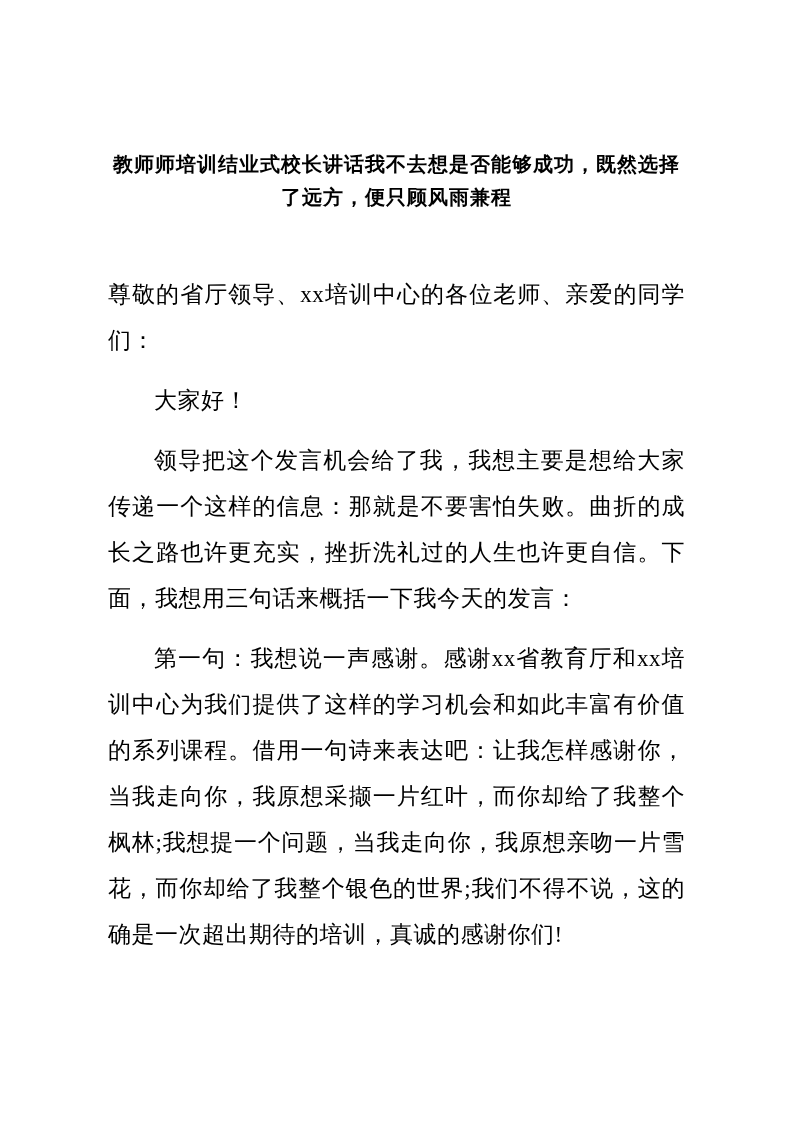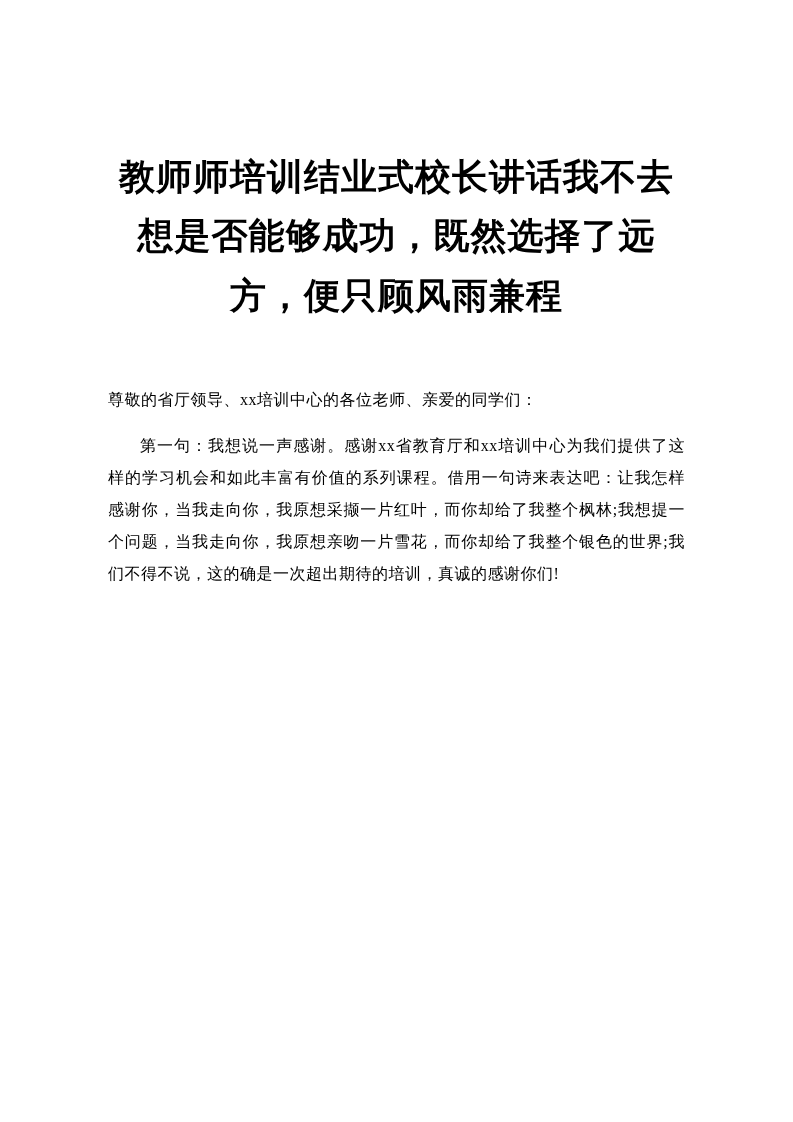--- a/index.html
+++ b/index.html
@@ -12,47 +12,49 @@
     height: 1122px;
     margin: 0 auto;
     background: #ffffff;
     box-sizing: border-box;
     padding: 148px 108px 0 108px;
     font-family: "Liberation Serif", "DejaVu Serif", serif;
     color: #000000;
     overflow: hidden;
   }
   .doc-title {
-    font-size: 36px;
+    font-size: 20px;
     font-weight: bold;
     text-align: center;
     line-height: 1.65;
     letter-spacing: 1px;
     margin: 0 0 58px 0;
   }
   .doc-body p {
-    font-size: 16px;
+    font-size: 23px;
     line-height: 2.0;
     margin: 0 0 14px 0;
     text-align: justify;
     text-justify: inter-ideograph;
     letter-spacing: 0.5px;
     word-break: break-all;
   }
   .doc-body p.indent {
     text-indent: 2em;
   }
 </style>
 </head>
 <body>
 
 <div class="page">
   <h1 class="doc-title">教师师培训结业式校长讲话我不去想是否能够成功，既然选择了远方，便只顾风雨兼程</h1>
 
   <div class="doc-body">
     <p>尊敬的省厅领导、xx培训中心的各位老师、亲爱的同学们：</p>
 
+    <p class="indent">大家好！</p>
 
+    <p class="indent">领导把这个发言机会给了我，我想主要是想给大家传递一个这样的信息：那就是不要害怕失败。曲折的成长之路也许更充实，挫折洗礼过的人生也许更自信。下面，我想用三句话来概括一下我今天的发言：</p>
 
     <p class="indent">第一句：我想说一声感谢。感谢xx省教育厅和xx培训中心为我们提供了这样的学习机会和如此丰富有价值的系列课程。借用一句诗来表达吧：让我怎样感谢你，当我走向你，我原想采撷一片红叶，而你却给了我整个枫林;我想提一个问题，当我走向你，我原想亲吻一片雪花，而你却给了我整个银色的世界;我们不得不说，这的确是一次超出期待的培训，真诚的感谢你们!</p>
 
   </div>
 </div>
 
 </body></html>

